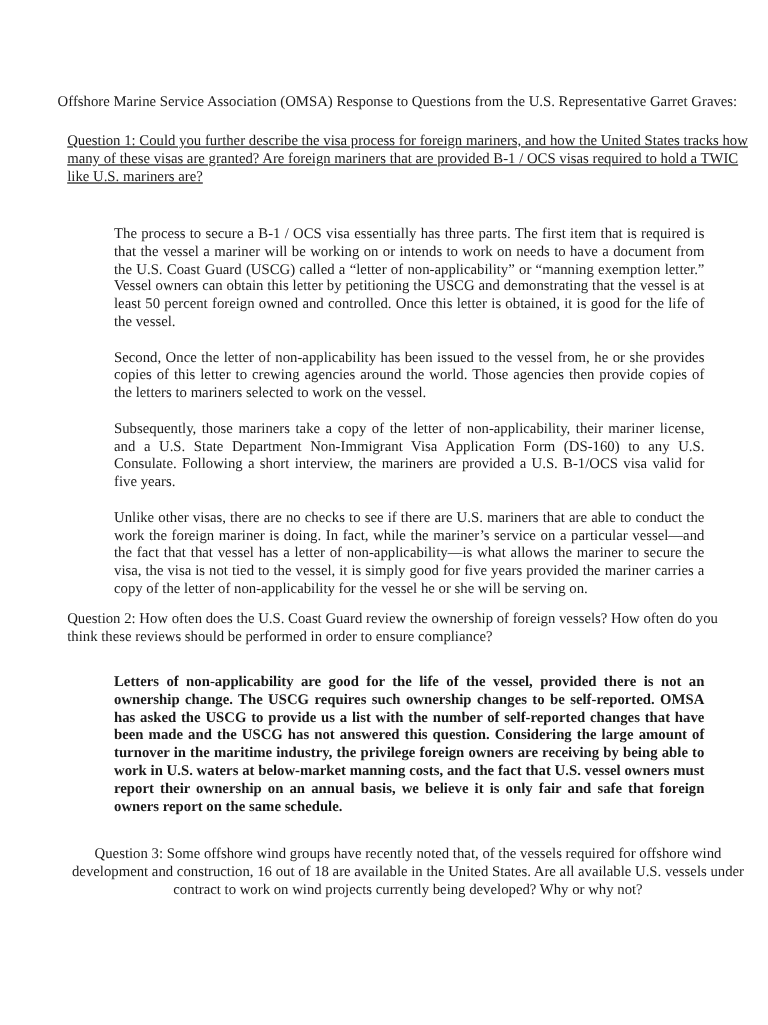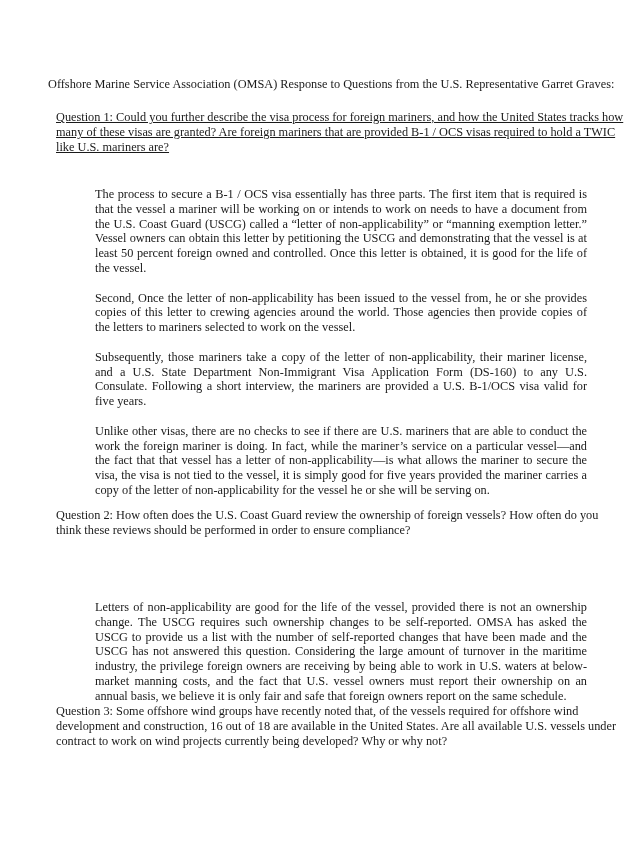--- a/index.html
+++ b/index.html
@@ -6,22 +6,22 @@
     body { width: 640px; height: 854px; position: relative; overflow: hidden;
       font-family: "Liberation Serif", "DejaVu Serif", serif; color: #1a1a1a; font-size: 12.3px; line-height: 14.8px; }
     .title { position: absolute; left: 48px; top: 77px; width: 580px; white-space: nowrap; }
     .question { position: absolute; left: 56px; width: 568px; text-align: left; }
     .answer { position: absolute; left: 95px; width: 492px; text-align: justify; }
     .answer p { margin: 0 0 14.8px 0; }
     .answer p:last-child { margin-bottom: 0; }
     .q1 { top: 110px; text-decoration: underline; }
     .a1 { top: 187px; }
     .q2 { top: 508px; }
-    .a2 { top: 600px; left: 95px; width: 492px; }
-    .q3 { top: 704px; }
+    .a2 { top: 561px; left: 95px; width: 492px; font-weight: bold; }
+    .q3 { top: 704px; text-align: center; }
     .ltr { text-align: left; }
   </style>
 </head>
 <body>
 
 <div>
   <div class="title">Offshore Marine Service Association (OMSA) Response to Questions from the U.S. Representative Garret Graves:</div>
 
   <div class="question q1">Question 1:  Could you further describe the visa process for foreign mariners, and how the United States tracks how many of these visas are granted? Are foreign mariners that are provided B-1 / OCS visas required to hold a TWIC like U.S. mariners are?</div>
   <div class="answer a1">

